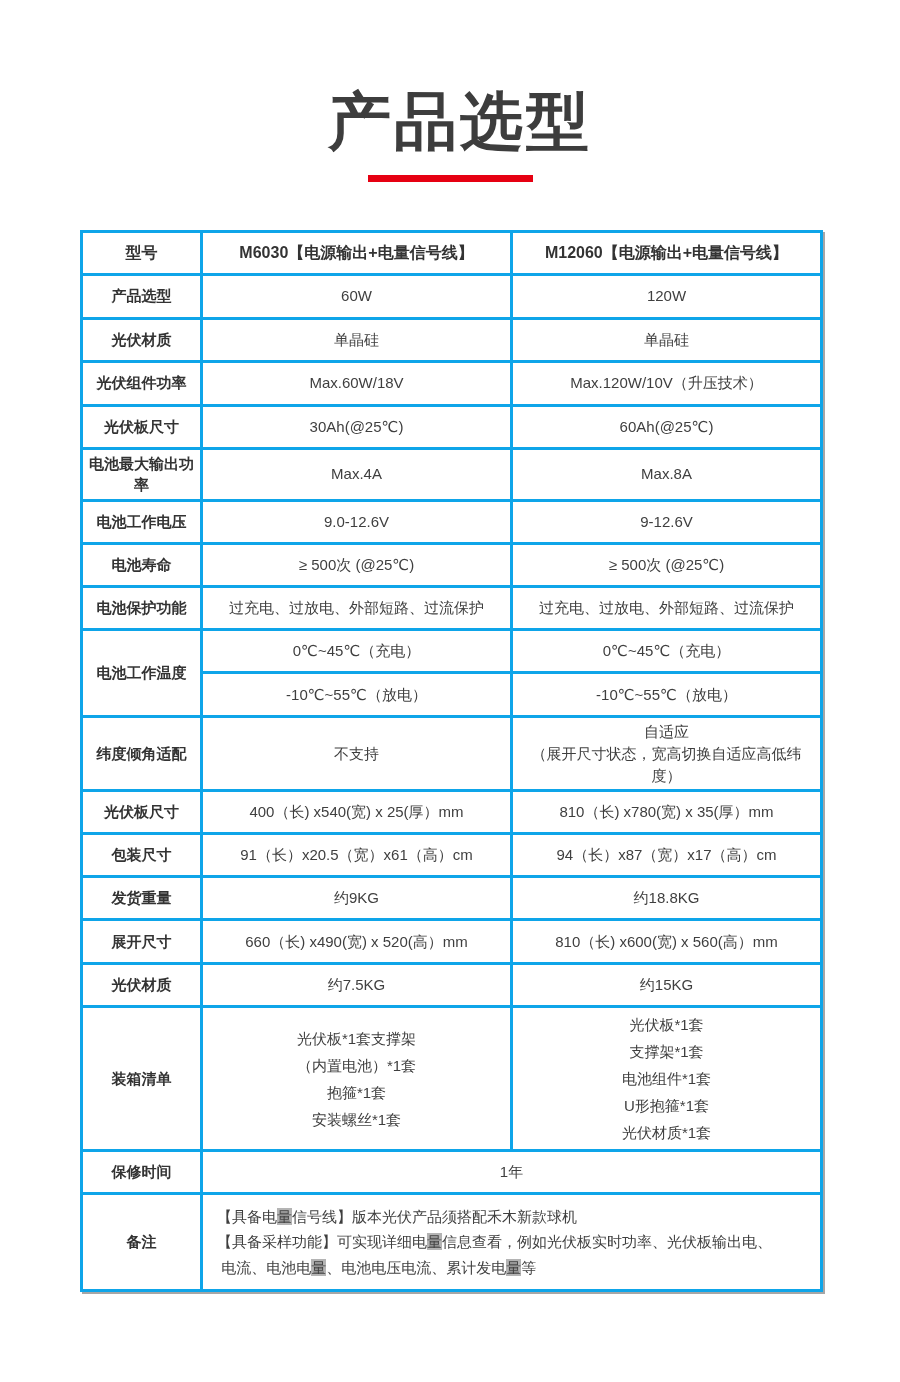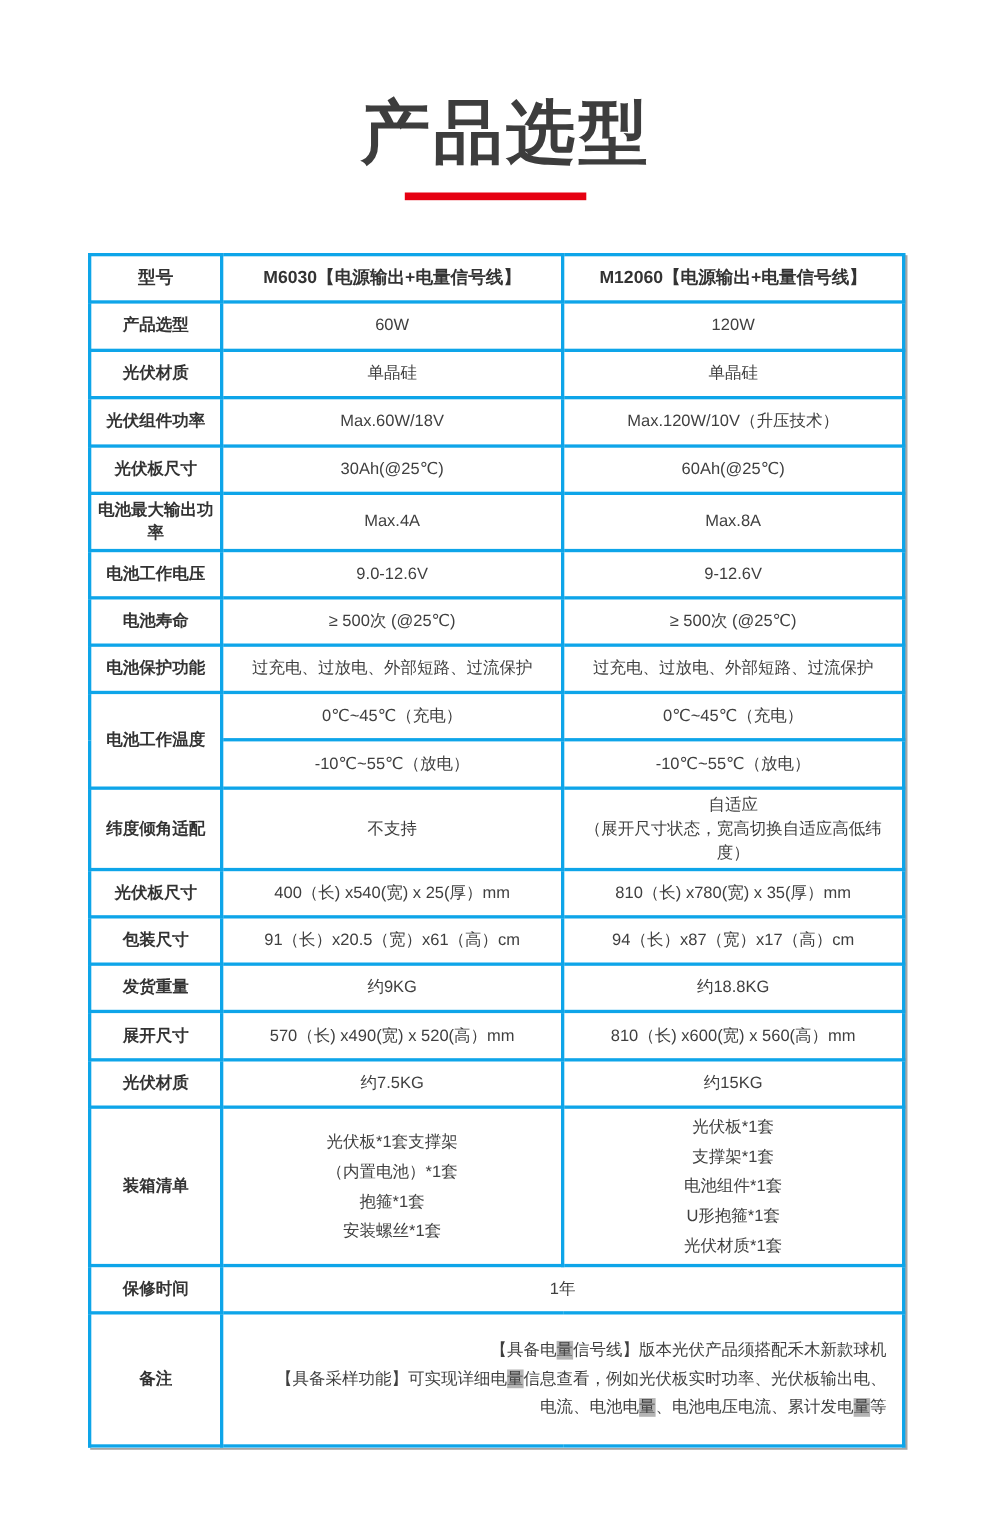--- a/index.html
+++ b/index.html
@@ -65,22 +65,22 @@
     color: #3f3f3f;
   }
   .spec-table tr.header-row th { font-size: 16px; }
   .r43  { height: 43px; }
   .r44  { height: 44px; }
   .r71  { height: 71px; }
   .r140 { height: 140px; }
   .r97  { height: 97px; }
   td.list-cell { line-height: 1.8; }
   td.note-cell {
-    text-align: right;
-    padding: 20px 14px;
+    text-align: left;
+    padding: 8px 14px;
     line-height: 1.72;
   }
   .hl { background: #b4b4b4; }
 </style>
 </head>
 <body>
 
 <div class="page">
 
   <div class="title-block">
@@ -165,21 +165,21 @@
         <td>91（长）x20.5（宽）x61（高）cm</td>
         <td>94（长）x87（宽）x17（高）cm</td>
       </tr>
       <tr class="r43">
         <th>发货重量</th>
         <td>约9KG</td>
         <td>约18.8KG</td>
       </tr>
       <tr class="r44">
         <th>展开尺寸</th>
-        <td>570（长) x490(宽) x 520(高）mm</td>
+        <td>660（长) x490(宽) x 520(高）mm</td>
         <td>810（长) x600(宽) x 560(高）mm</td>
       </tr>
       <tr class="r43">
         <th>光伏材质</th>
         <td>约7.5KG</td>
         <td>约15KG</td>
       </tr>
       <tr class="r140">
         <th>装箱清单</th>
         <td class="list-cell">光伏板*1套支撑架

